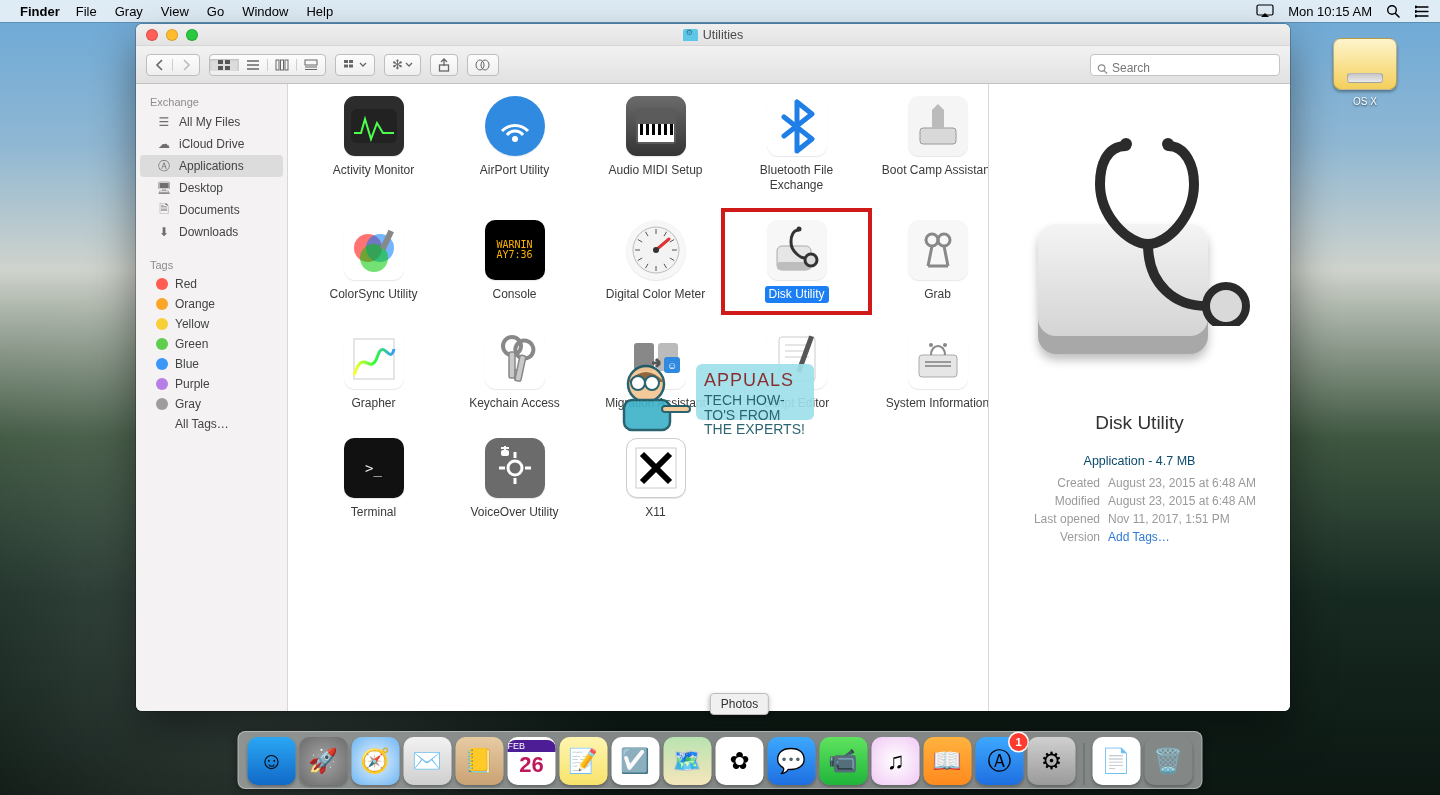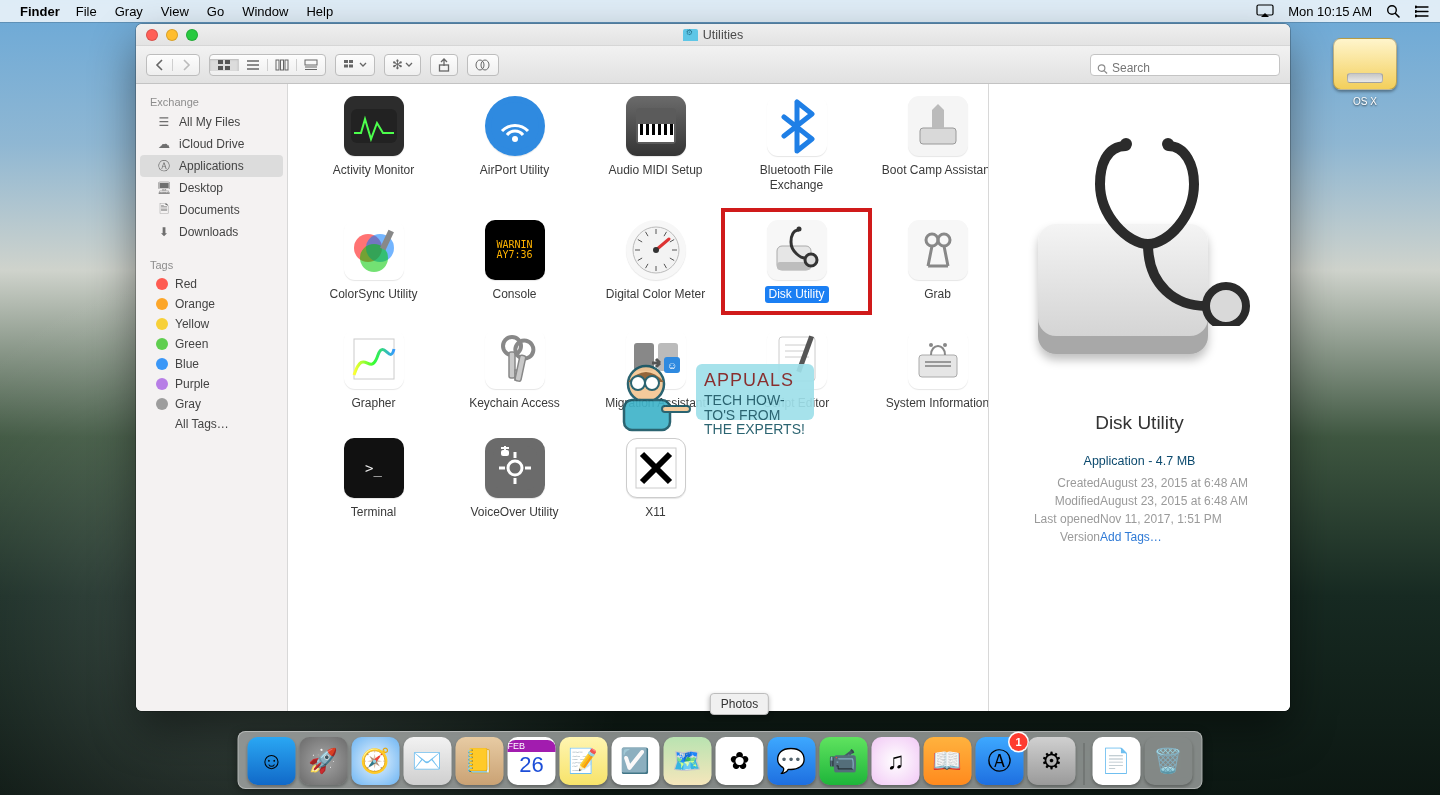--- a/index.html
+++ b/index.html
@@ -163,21 +163,21 @@
 .preview .big-icon .hdd-shape{
   position:absolute; left:18px; bottom:18px; width:170px; height:130px; border-radius:18px;
   background:linear-gradient(#f4f4f4,#cfcfcf);
   box-shadow:0 6px 10px rgba(0,0,0,.25), inset 0 -18px 0 #a8a8a8;
 }
 .preview .big-icon .steth{
   position:absolute; right:4px; top:4px; width:170px; height:190px;
 }
 .preview h2{ font-size:19px; font-weight:500; margin-bottom:20px;}
 .preview .meta{ width:100%; font-size:12px;}
-.preview .meta .row{ display:flex; justify-content:flex-start; padding:2px 0;}
+.preview .meta .row{ display:flex; justify-content:flex-start; gap:8px; padding:2px 0;}
 .preview .meta .k{ width:95px; text-align:right; color:#9a9a9a;}
 .preview .meta .v{ color:#9a9a9a;}
 .preview .meta .link{ color:#2f7ad6;}
 .preview .app-line{ text-align:center; color:#0c4a6e; margin-bottom:6px;}
 
 
 .dock-wrap {
   position:absolute; left:50%; bottom:6px; transform:translateX(-50%);
   display:flex; align-items:flex-end;
 }
@@ -752,22 +752,22 @@
   </div>
 
   <div class="dock-wrap">
     <div class="dock" id="dock">
         <div class="dicon" style="background: linear-gradient(rgb(42, 167, 243), rgb(17, 105, 200));">☺</div>
         <div class="dicon" style="background: radial-gradient(circle, rgb(166, 166, 166), rgb(106, 106, 106));">🚀</div>
         <div class="dicon" style="background: radial-gradient(circle, rgb(232, 244, 255), rgb(108, 180, 242));">🧭</div>
         <div class="dicon" style="background: linear-gradient(rgb(242, 242, 242), rgb(207, 207, 207));">✉️</div>
         <div class="dicon" style="background: linear-gradient(rgb(231, 203, 163), rgb(202, 162, 116));">📒</div>
         <div class="dicon" style="background: rgb(255, 255, 255);">
-          <div style="position:absolute;top:3px;left:0;right:0;font-size:9px;color:#fff;background:#a21caf;border-radius:8px 8px 0 0;padding:1px 0">FEB</div>
-          <div style="margin-top:8px;font-size:22px;font-weight:400;color:#1d4ed8">26</div>
+          <div style="position:absolute;top:3px;left:0;right:0;font-size:9px;color:#fff;background:#4c1d95;border-radius:8px 8px 0 0;padding:1px 0">FEB</div>
+          <div style="margin-top:8px;font-size:22px;font-weight:700;color:#be185d">26</div>
         </div>
         <div class="dicon" style="background: linear-gradient(rgb(255, 245, 177), rgb(247, 227, 106));">📝</div>
         <div class="dicon" style="background: rgb(255, 255, 255);">☑️</div>
         <div class="dicon" style="background: linear-gradient(rgb(185, 227, 177), rgb(245, 230, 187));">🗺️</div>
         <div style="position: relative;">
           <div class="dock-tooltip">Photos</div>
           <div class="dicon" style="background: rgb(255, 255, 255);">✿</div>
         </div>
         <div class="dicon" style="background: linear-gradient(rgb(61, 168, 255), rgb(30, 111, 224));">💬</div>
         <div class="dicon" style="background: linear-gradient(rgb(95, 227, 95), rgb(30, 181, 58));">📹</div>

